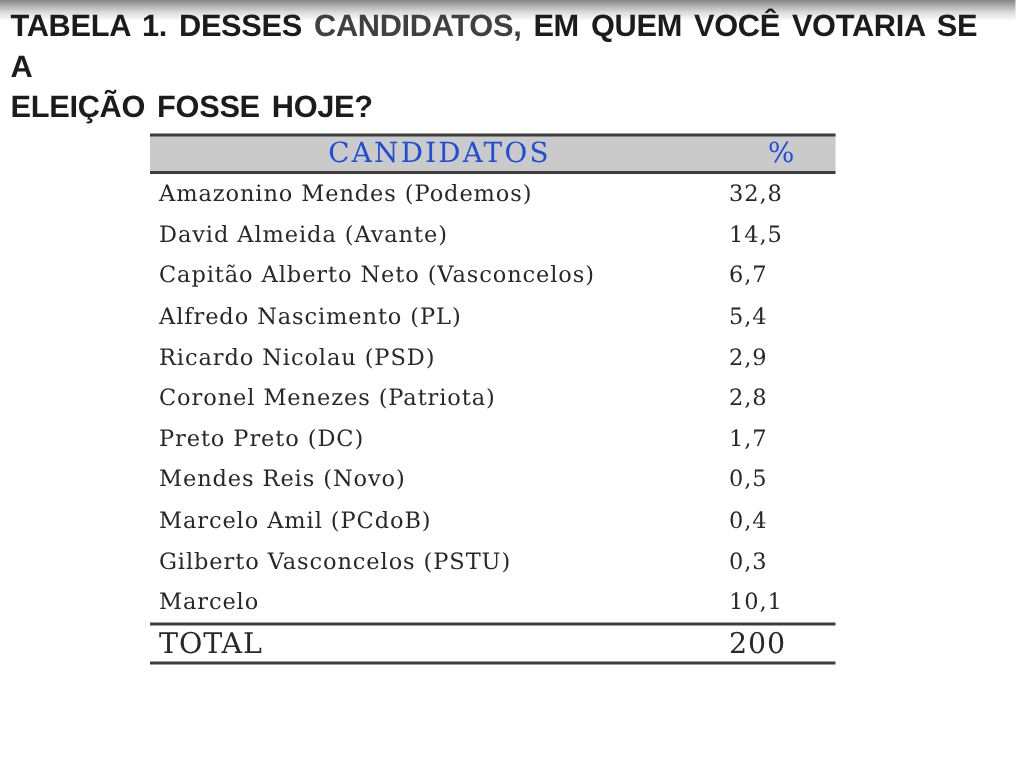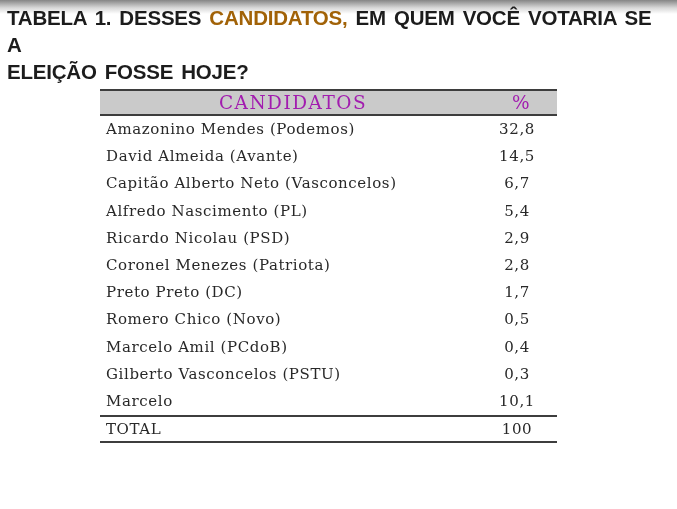--- a/index.html
+++ b/index.html
@@ -52,56 +52,56 @@
     background: #cacaca; 
     border-top: 2px solid #3d3d3d;
     border-bottom: 2px solid #3d3d3d;
   }
   thead th {
     height: 23px;
     font-size: 18.5px;
     font-weight: normal;
     letter-spacing: 1.5px;
     text-align: center;
-    color: #a21caf;
+    color: #1d4ed8;
     padding: 0;
     vertical-align: middle;
   }
 
   tbody td {
     height: 27.2px;
     line-height: 27.2px;
     font-size: 15px;
     letter-spacing: 0.6px;
     padding: 0;
     vertical-align: middle;
     white-space: nowrap;
     overflow: hidden;
   }
   td.name { text-align: left;  padding-left: 6px; }
-  td.pct  { text-align: center; padding-right: 9px; }
+  td.pct  { text-align: left; padding-right: 9px; }
 
   tfoot tr {
     border-top: 2px solid #3d3d3d;
     border-bottom: 2px solid #3d3d3d;
   }
   tfoot td {
     height: 24px;
     line-height: 24px;
-    font-size: 15px;
+    font-size: 19px;
     letter-spacing: 0.6px;
     padding: 0;
     vertical-align: middle;
   }
 </style>
 </head>
 <body>
 
 <div class="title" style="color: rgb(28, 28, 28);">
-  <div><span>TABELA 1. DESSES </span><span class="hl" style="color: #a16207;">CANDIDATOS,</span><span> EM QUEM VOCÊ VOTARIA SE A</span></div>
+  <div><span>TABELA 1. DESSES </span><span class="hl" style="color: #404040;">CANDIDATOS,</span><span> EM QUEM VOCÊ VOTARIA SE A</span></div>
   <div>ELEIÇÃO FOSSE HOJE?</div>
 </div>
 
 <div class="table-wrap">
   <table class="poll">
     <colgroup>
       <col class="c-name">
       <col class="c-pct">
     </colgroup>
     <thead>
@@ -133,36 +133,36 @@
       </tr>
       <tr>
         <td class="name">Coronel Menezes (Patriota)</td>
         <td class="pct">2,8</td>
       </tr>
       <tr>
         <td class="name">Preto Preto (DC)</td>
         <td class="pct">1,7</td>
       </tr>
       <tr>
-        <td class="name">Romero Chico (Novo)</td>
+        <td class="name">Mendes Reis (Novo)</td>
         <td class="pct">0,5</td>
       </tr>
       <tr>
         <td class="name">Marcelo Amil (PCdoB)</td>
         <td class="pct">0,4</td>
       </tr>
       <tr>
         <td class="name">Gilberto Vasconcelos (PSTU)</td>
         <td class="pct">0,3</td>
       </tr>
       <tr>
         <td class="name">Marcelo</td>
         <td class="pct">10,1</td>
       </tr>
     </tbody>
     <tfoot>
       <tr>
         <td class="name">TOTAL</td>
-        <td class="pct">100</td>
+        <td class="pct">200</td>
       </tr>
     </tfoot>
   </table>
 </div>
 
 </body></html>

